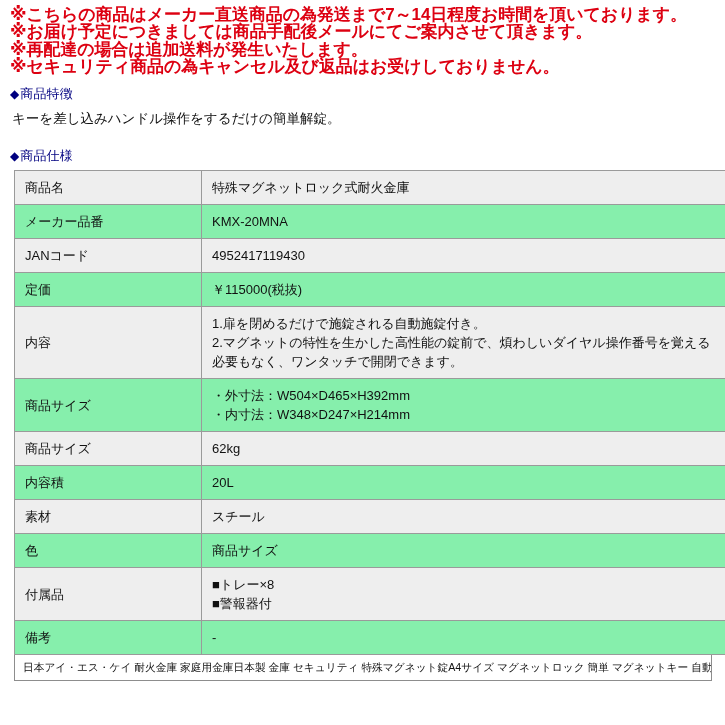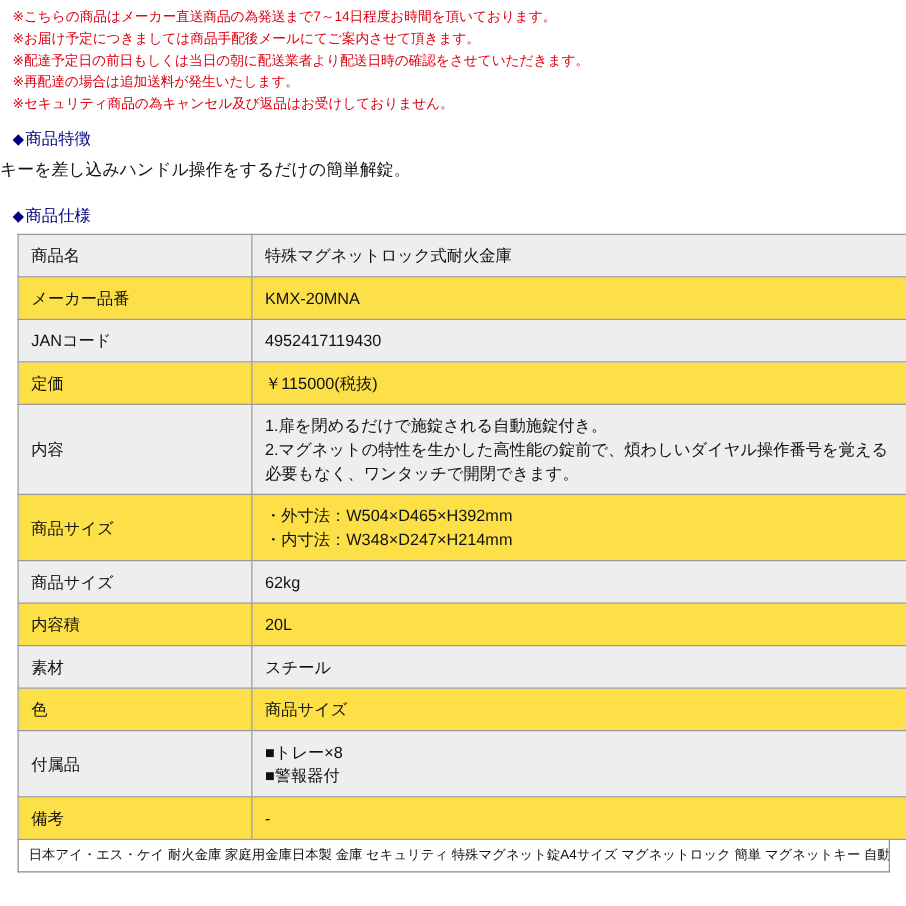--- a/index.html
+++ b/index.html
@@ -20,22 +20,22 @@
     box-sizing: border-box;
     position: relative;
   }
 
   
   .notices {
     padding: 6px 0 0 10px;
   }
   .notice-line {
     color: #dd0011;
-    font-size: 11px;
-    font-weight: normal;
+    font-size: 17px;
+    font-weight: bold;
     line-height: 17.3px;
     white-space: nowrap;
     letter-spacing: -0.1px;
   }
 
   
   .section-heading {
     color: #000080;
     font-size: 13px;
     font-weight: normal;
@@ -43,21 +43,21 @@
     padding-left: 10px;
     letter-spacing: 0.1px;
   }
   .section-heading .diamond {
     font-size: 12px;
     padding-right: 1px;
   }
   .feature-text {
     font-size: 13.5px;
     line-height: 18px;
-    padding-left: 0;
+    padding-left: 12px;
     color: #111111;
   }
 
   .gap-a { height: 11px; }
   .gap-b { height: 8px; }
   .gap-c { height: 20px; }
   .gap-d { height: 6px; }
 
   
   .spec-wrap {
@@ -75,21 +75,21 @@
     font-size: 13px;
     line-height: 19px;
     color: #111111;
     vertical-align: middle;
     padding: 7px 8px 7px 10px;
   }
   table.spec tr.shaded td {
     background: #eeeeee;
   }
   table.spec tr.plain td {
-    background: #fde047;
+    background: #86efac;
   }
   td.label {
     width: 168px;
   }
   td.value {
     width: 510px;
   }
   .vline {
     display: block;
   }
@@ -116,21 +116,20 @@
   }
 </style>
 </head>
 <body>
 
 <div class="page">
 
   <div class="notices">
       <div class="notice-line">※こちらの商品はメーカー直送商品の為発送まで7～14日程度お時間を頂いております。</div>
       <div class="notice-line">※お届け予定につきましては商品手配後メールにてご案内させて頂きます。</div>
-      <div class="notice-line">※配達予定日の前日もしくは当日の朝に配送業者より配送日時の確認をさせていただきます。</div>
       <div class="notice-line">※再配達の場合は追加送料が発生いたします。</div>
       <div class="notice-line">※セキュリティ商品の為キャンセル及び返品はお受けしておりません。</div>
     </div>
 
   <div class="gap-a"></div>
 
   <div class="section-heading">
     <span class="diamond">◆</span><span>商品特徴</span>
   </div>
 

